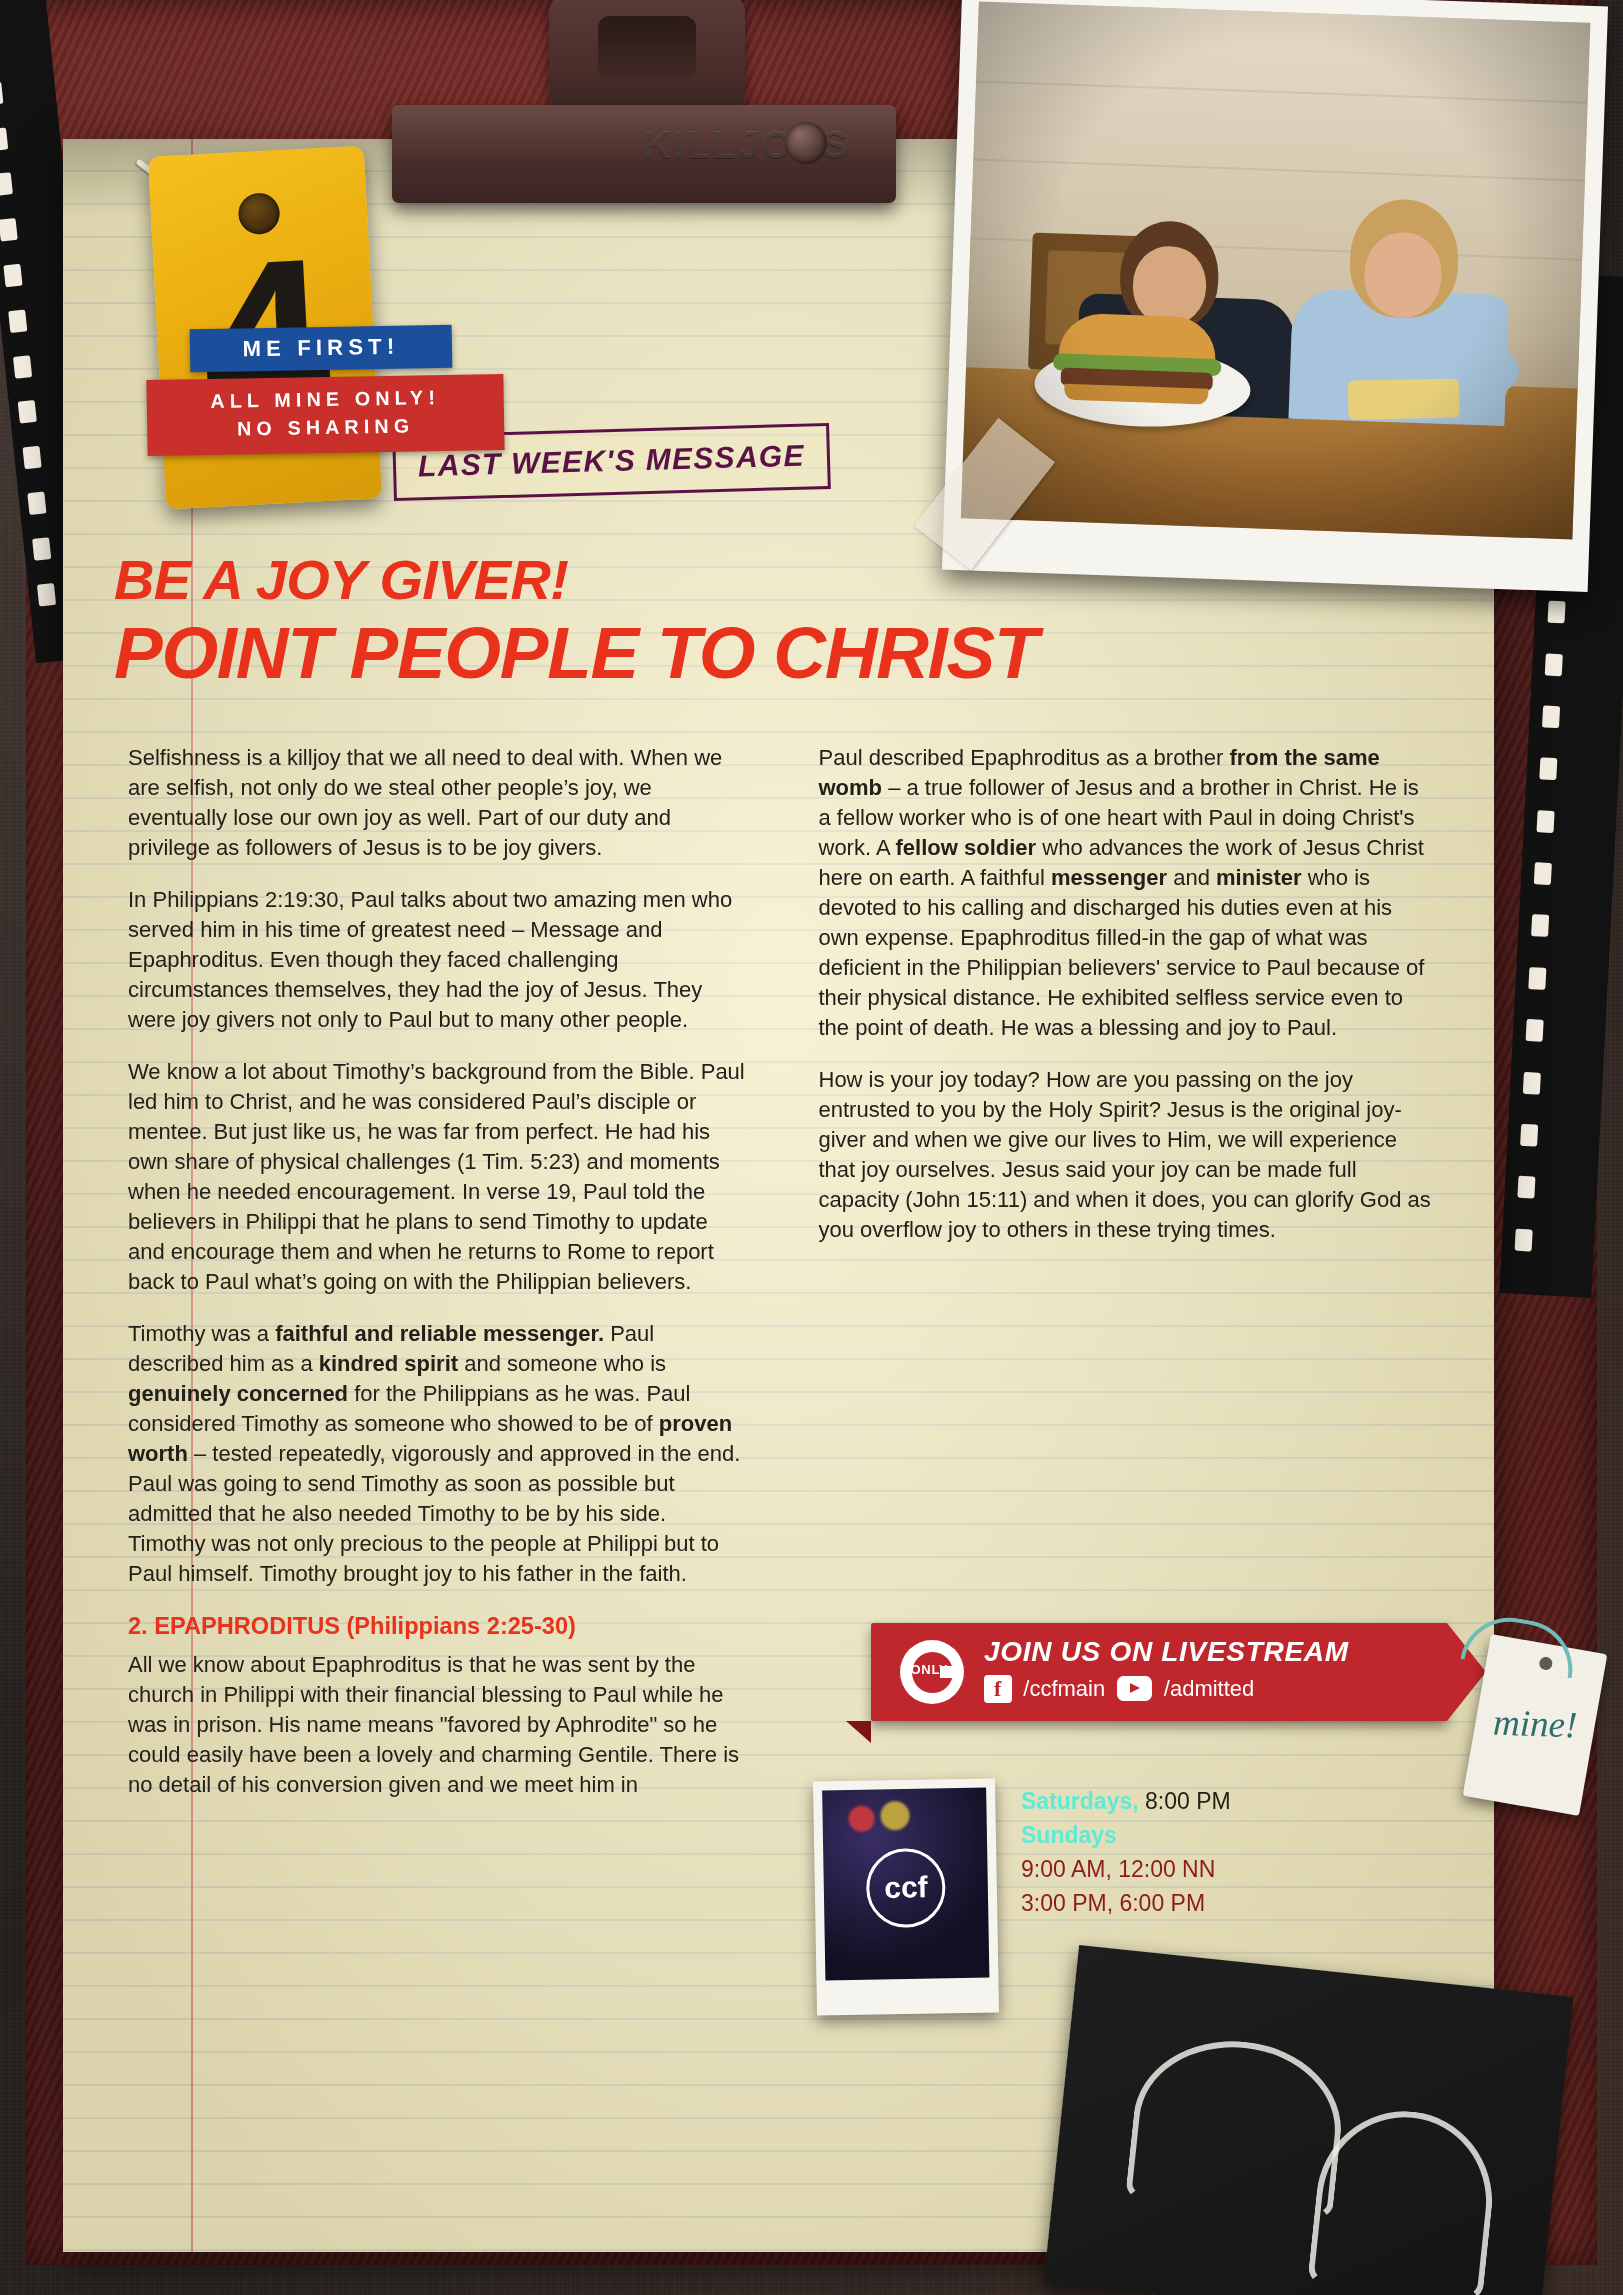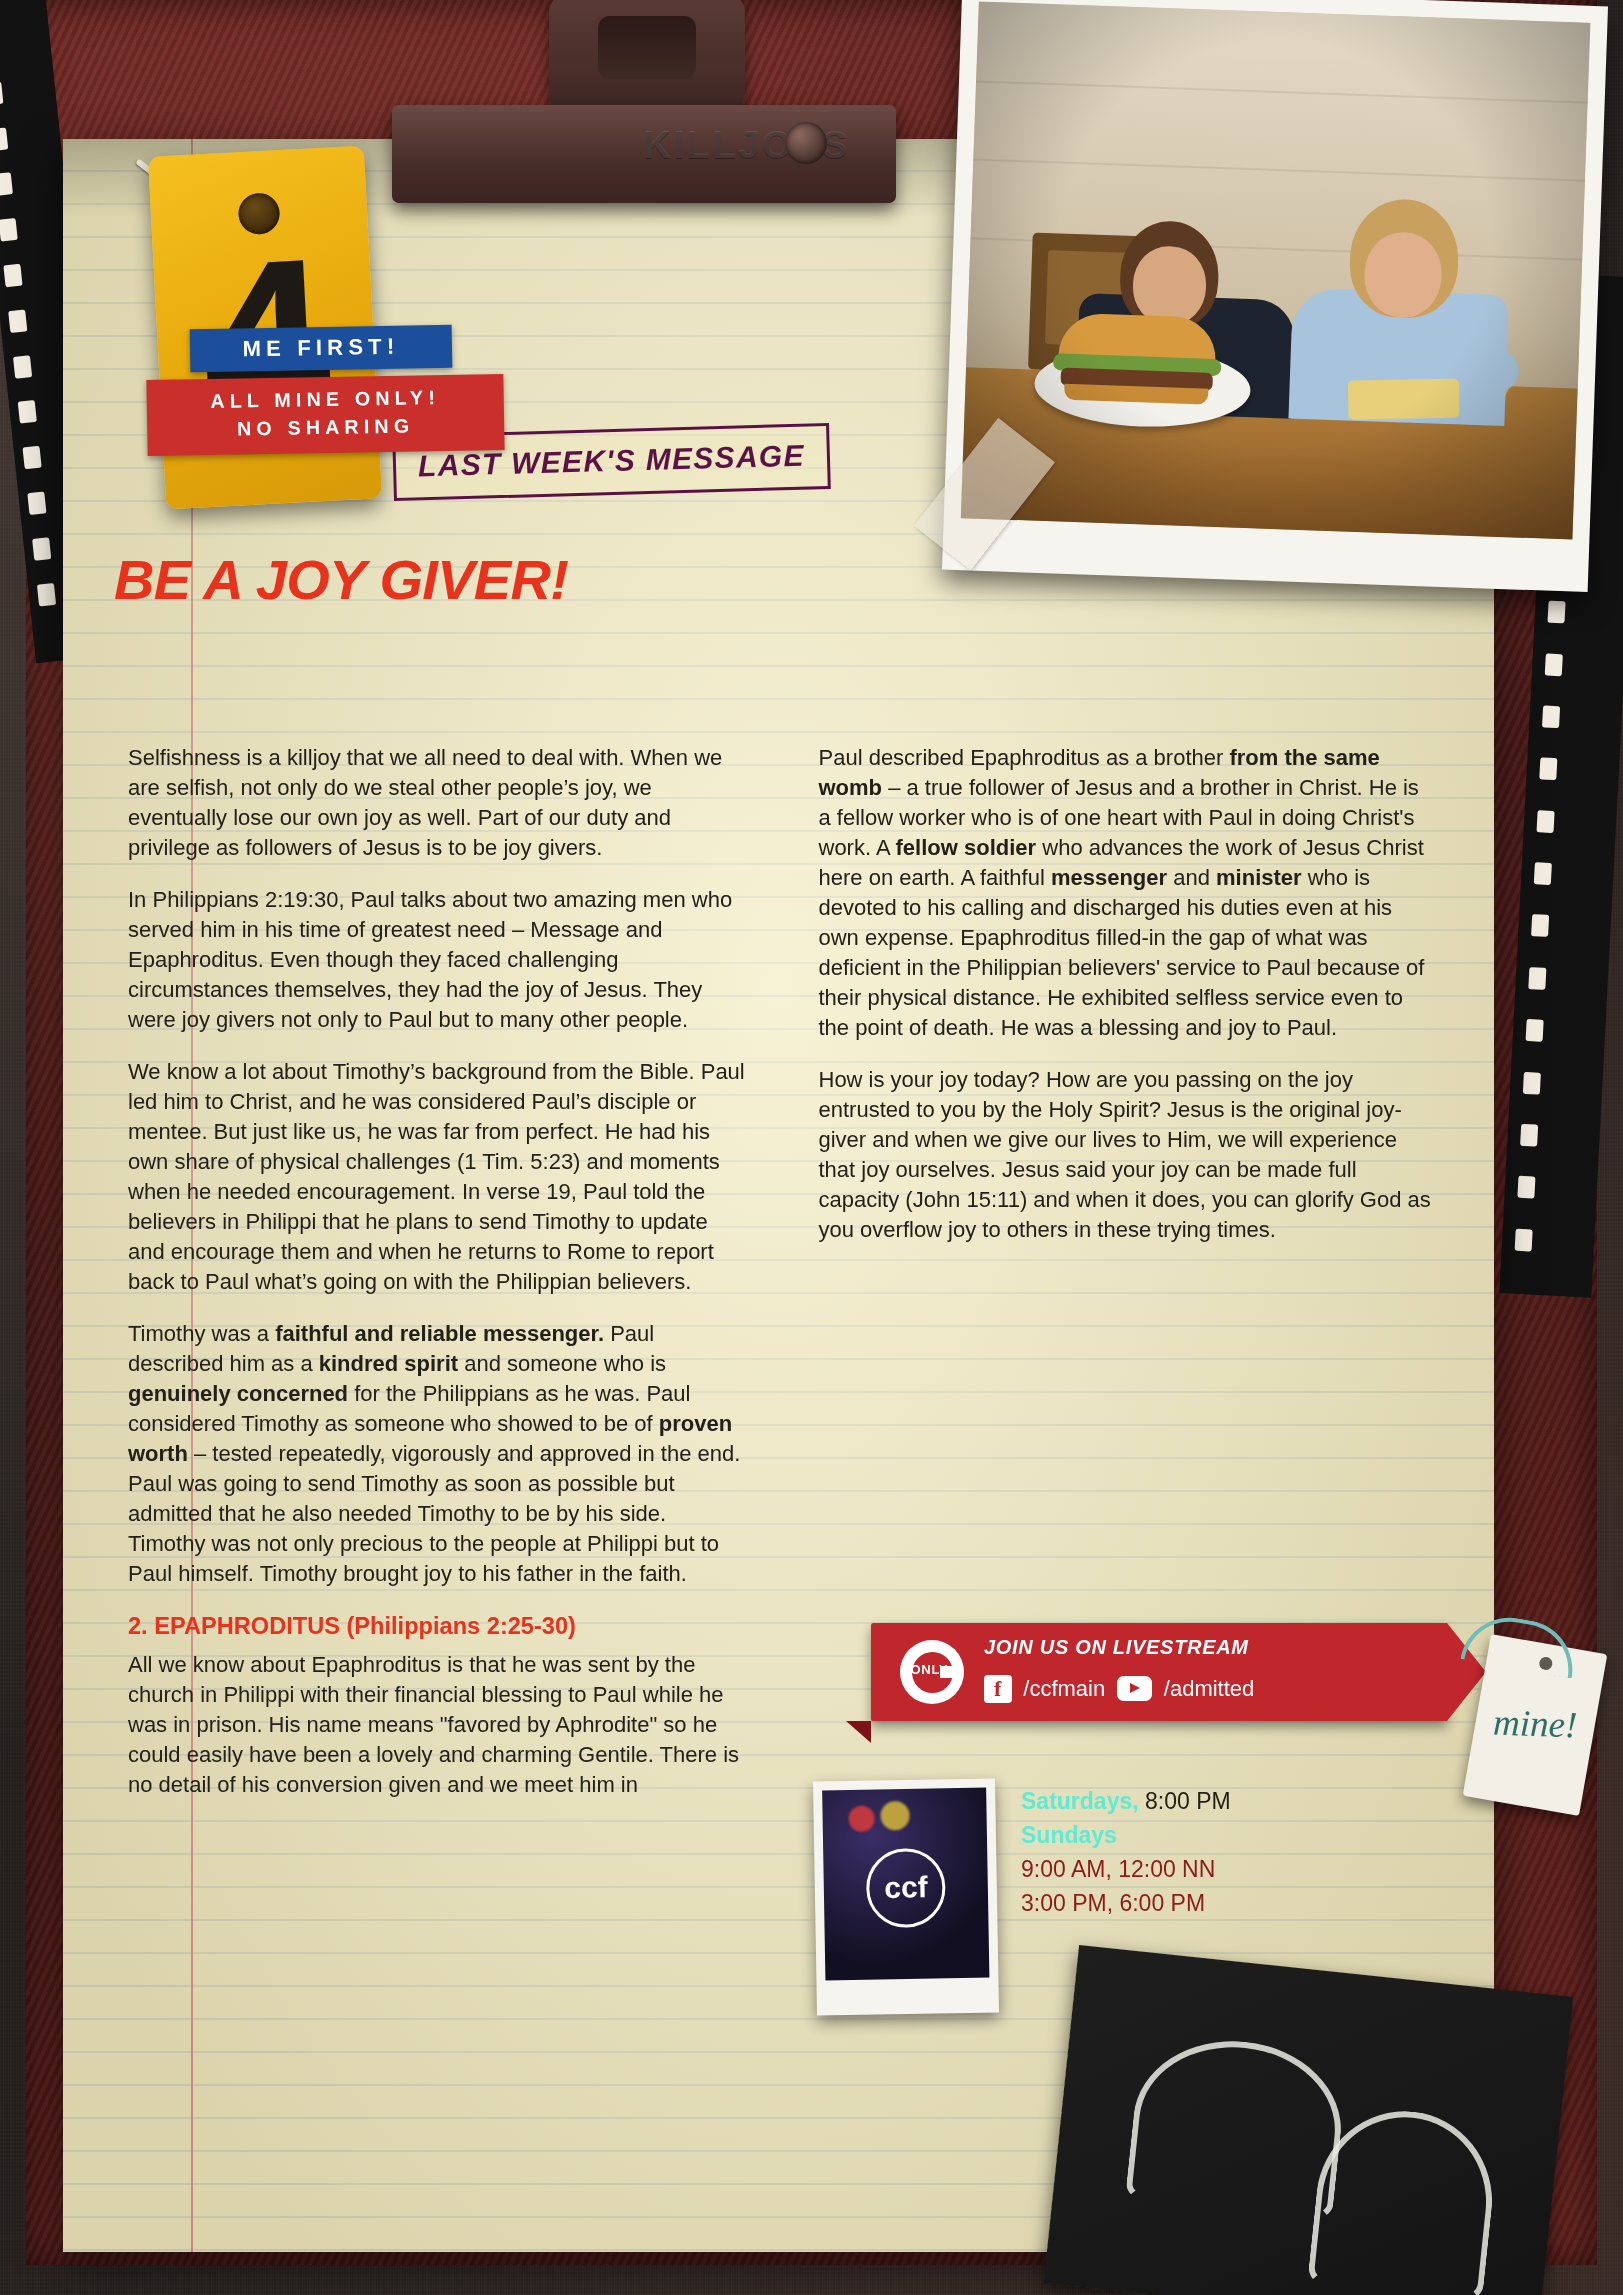--- a/index.html
+++ b/index.html
@@ -300,21 +300,21 @@
   .ls-circle .pac:after{
     content:""; position:absolute; right:-3.9px; top:14.4px; width:17px; height:11.8px; background:#fff;
   }
   .ls-live{
     position:absolute; left:10.5px; top:22px;
     font-size:13px; font-weight:bold; color:#fff; letter-spacing:0.7px;
   }
   .ls-title{
     position:absolute; left:113px; top:13px;
     font-family:"Liberation Sans", sans-serif; font-weight:bold; font-style:italic;
-    font-size:20px; color:#fff; letter-spacing:0.7px;
+    font-size:28px; color:#fff; letter-spacing:0.7px;
   }
   .ls-socials{
     position:absolute; left:113px; top:52px; display:flex; align-items:center; gap:11.8px;
     color:#fff; font-size:22px;
   }
   .fb-badge{
     width:27.5px; height:27.5px; border-radius:3.9px; background:#fff; color:#c0272d;
     font-weight:bold; font-size:22px; line-height:27.5px; text-align:center;
     font-family:"Liberation Serif", serif;
   }
@@ -507,20 +507,21 @@
 </div>
 <div class="photo-label lbl-blue">ME FIRST!</div>
 <div class="photo-label lbl-red">
   <div>ALL MINE ONLY!</div>
   <div>NO SHARING</div>
 </div>
 <div class="tape tape-1"></div>
 
 <div class="titles">
   <div class="t1">BE A JOY GIVER!</div>
+  <div class="t2">POINT PEOPLE TO CHRIST</div>
 </div>
 
 <div class="cols">
   <div class="col" id="col-left">
       <p>Selfishness is a killjoy that we all need to deal with. When we are selfish, not only do we steal other people’s joy, we eventually lose our own joy as well. Part of our duty and privilege as followers of Jesus is to be joy givers.</p>
       <p>In Philippians 2:19:30, Paul talks about two amazing men who served him in his time of greatest need – Message and Epaphroditus. Even though they faced challenging circumstances themselves, they had the joy of Jesus. They were joy givers not only to Paul but to many other people.</p>
       <p>We know a lot about Timothy’s background from the Bible. Paul led him to Christ, and he was considered Paul’s disciple or mentee. But just like us, he was far from perfect. He had his own share of physical challenges (1 Tim. 5:23) and moments when he needed encouragement. In verse 19, Paul told the believers in Philippi that he plans to send Timothy to update and encourage them and when he returns to Rome to report back to Paul what’s going on with the Philippian believers.</p>
       <p>Timothy was a <b>faithful and reliable messenger.</b> Paul described him as a <b>kindred spirit</b> and someone who is <b>genuinely concerned</b> for the Philippians as he was. Paul considered Timothy as someone who showed to be of <b>proven worth</b> – tested repeatedly, vigorously and approved in the end. Paul was going to send Timothy as soon as possible but admitted that he also needed Timothy to be by his side. Timothy was not only precious to the people at Philippi but to Paul himself. Timothy brought joy to his father in the faith.</p>
       <div class="subhead">2. EPAPHRODITUS (Philippians 2:25-30)</div>
       <p>All we know about Epaphroditus is that he was sent by the church in Philippi with their financial blessing to Paul while he was in prison. His name means "favored by Aphrodite" so he could easily have been a lovely and charming Gentile. There is no detail of his conversion given and we meet him in</p>

